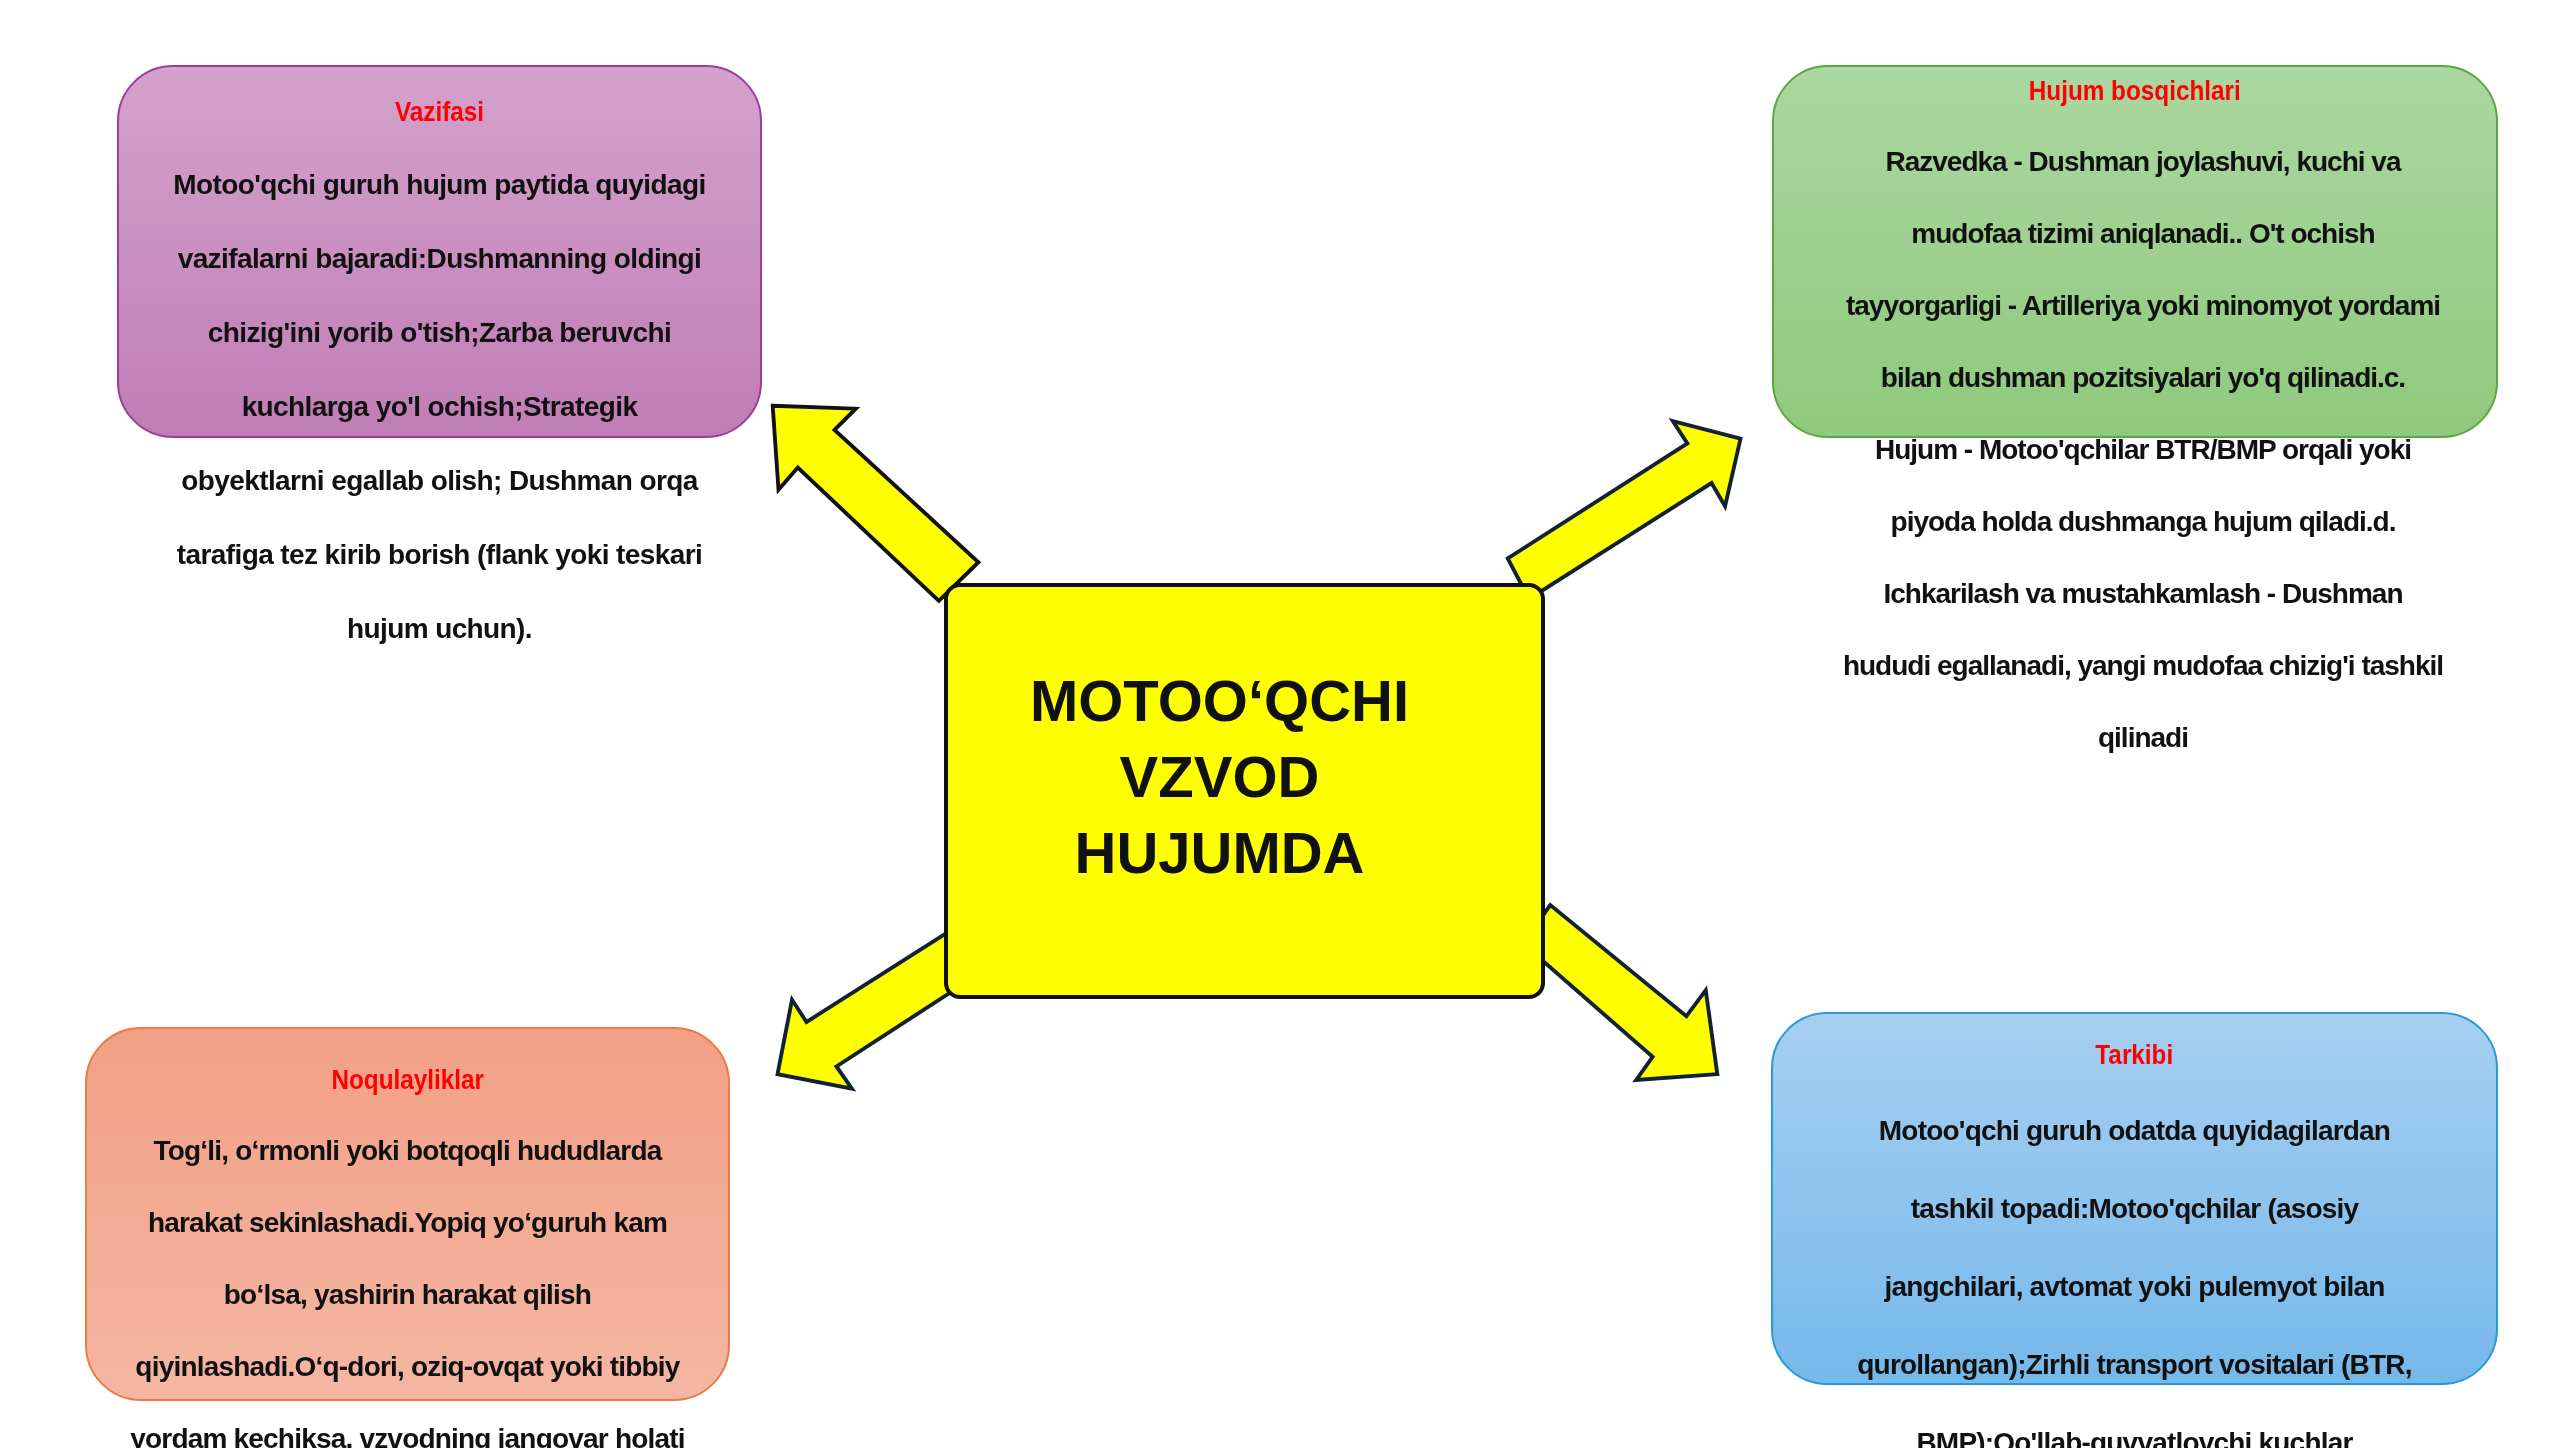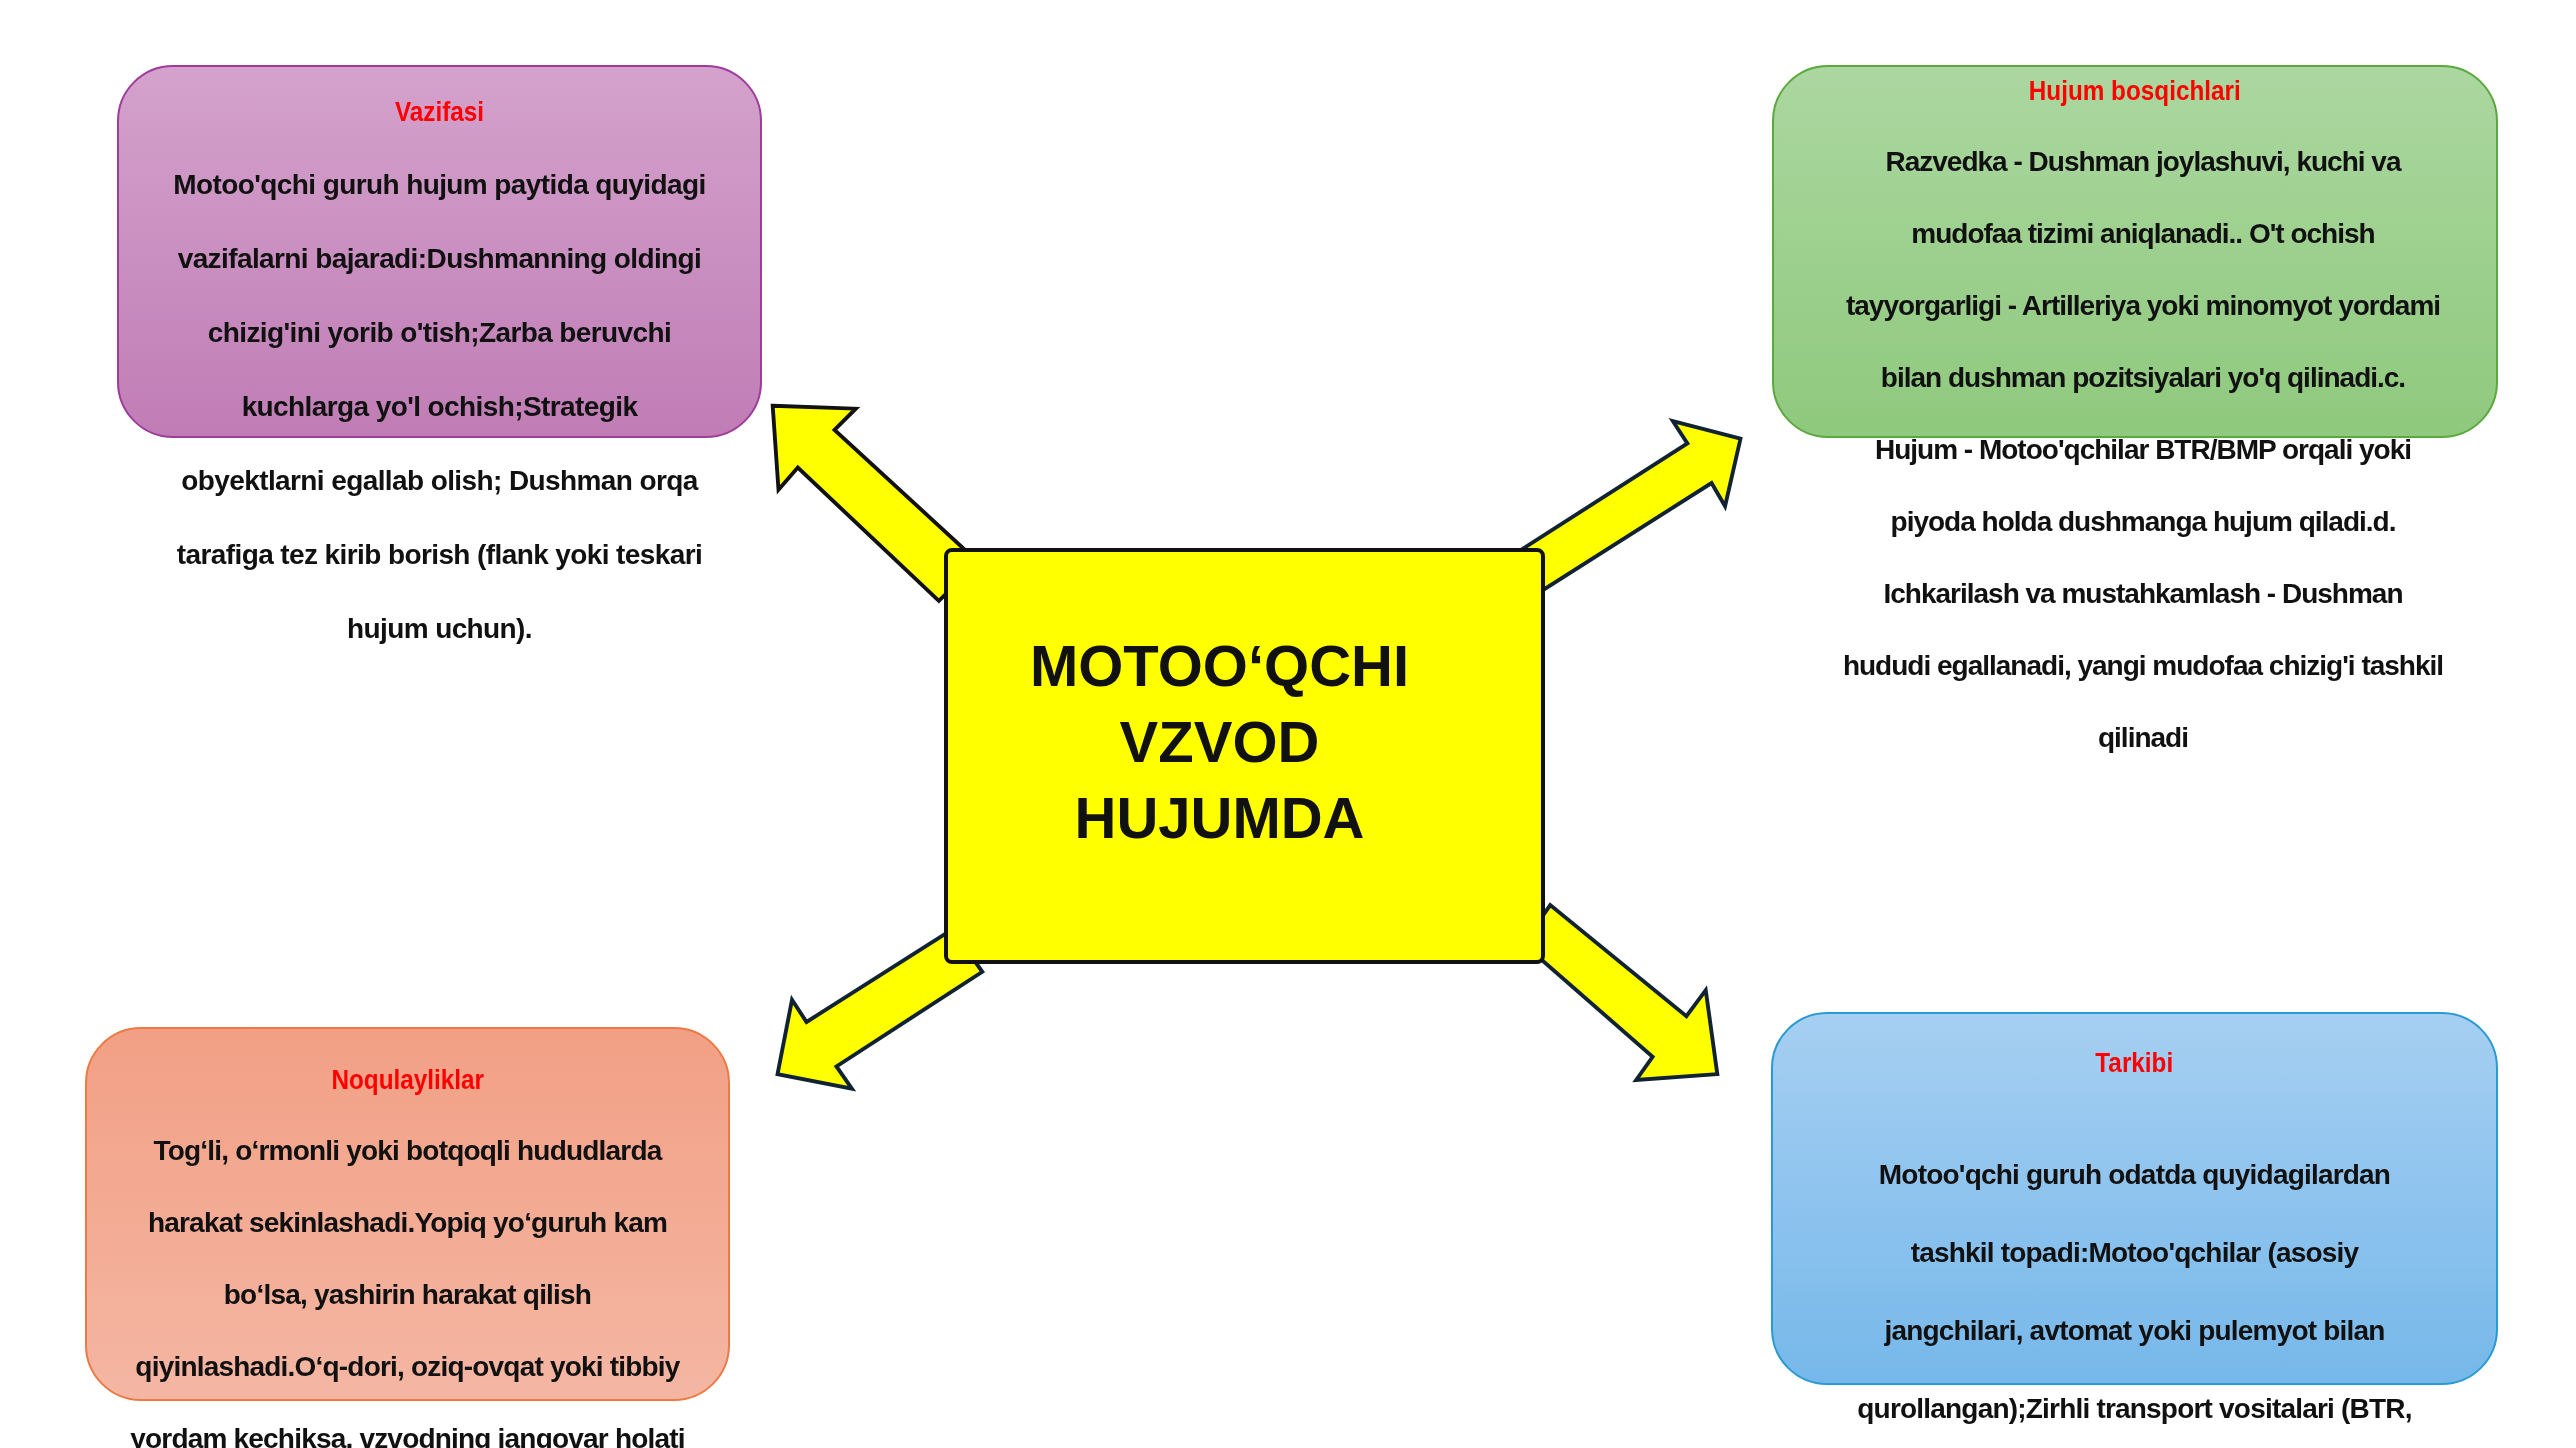--- a/index.html
+++ b/index.html
@@ -15,24 +15,24 @@
   .node .line { display: block; white-space: nowrap; }
   #node-vazifasi { left: 117px; top: 65px; width: 645px; height: 373px;
      background: linear-gradient(#d4a2cc, #c07db5); border: 2.9px solid #9e3c9c; padding-top: 29px; }
   #node-hujum { left: 1772px; top: 65px; width: 726px; height: 373px;
      background: linear-gradient(#abd7a0, #8fc97d); border: 2.9px solid #5aa83e; padding-top: 7.7px; align-items: center; }
   #node-hujum .body { line-height: 36px; letter-spacing: -1px; margin-left: 16px; }
   #node-noqulay { left: 85px; top: 1027px; width: 645px; height: 374px;
      background: linear-gradient(#f2a085, #f4b6a3); border: 2.9px solid #eb7a45; padding-top: 35px; }
   #node-noqulay .body { line-height: 36px; letter-spacing: -0.8px; }
   #node-tarkibi { left: 1771px; top: 1012px; width: 727px; height: 373px;
-     background: linear-gradient(#a6cff2, #76b8ea); border: 2.9px solid #2a9bd2; padding-top: 33px; gap: 36px; }
+     background: linear-gradient(#a6cff2, #76b8ea); border: 2.9px solid #2a9bd2; padding-top: 25px; }
   #node-tarkibi .body { line-height: 39px; letter-spacing: -0.8px; }
-  #center-node { position: absolute; left: 944px; top: 548px; width: 601px; height: 416px;
-     box-sizing: border-box; background: #ffff00; border: 4.8px solid #111111; border-radius: 8px;
+  #center-node { position: absolute; left: 944px; top: 583px; width: 601px; height: 416px;
+     box-sizing: border-box; background: #ffff00; border: 4.8px solid #111111; border-radius: 16px;
      display: flex; align-items: center; justify-content: center; }
   #center-title { font-weight: bold; font-size: 58px; line-height: 76px; color: #111111;
      text-align: center; margin-left: -50px; margin-top: -29px; }
   #center-title .line { display: block; }
 </style>
 </head>
 <body>
 
 <svg class="arrows" viewBox="0 0 2667 1500" xmlns="http://www.w3.org/2000/svg">
 

